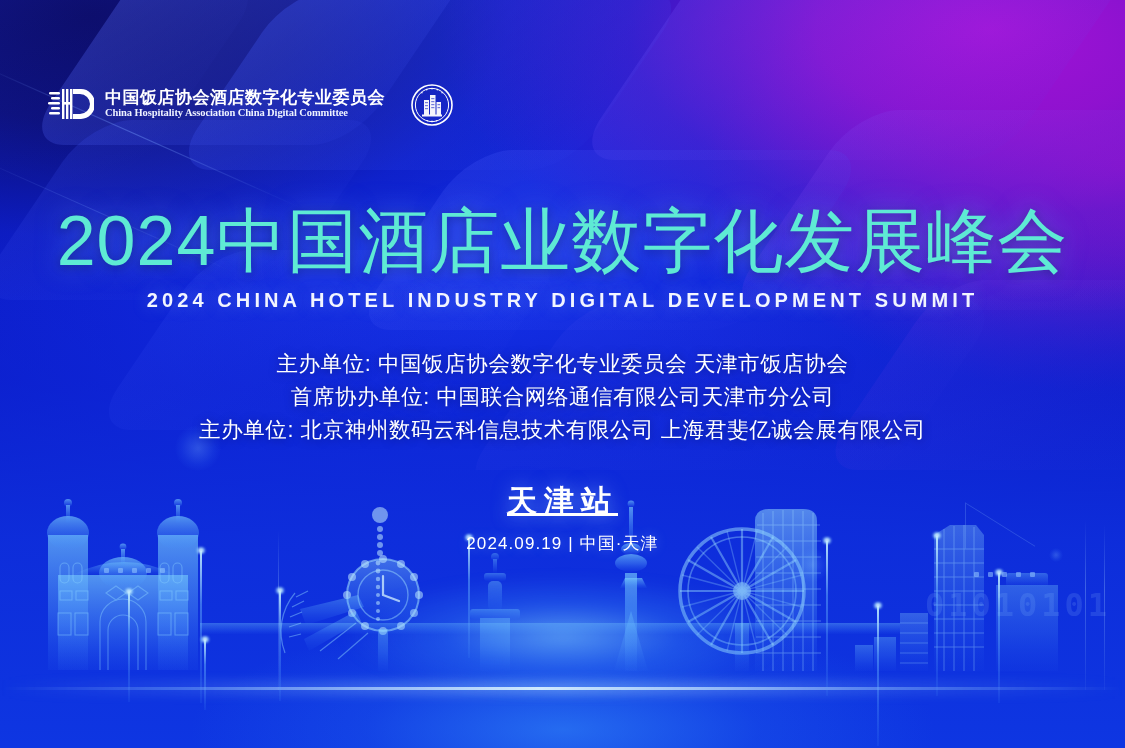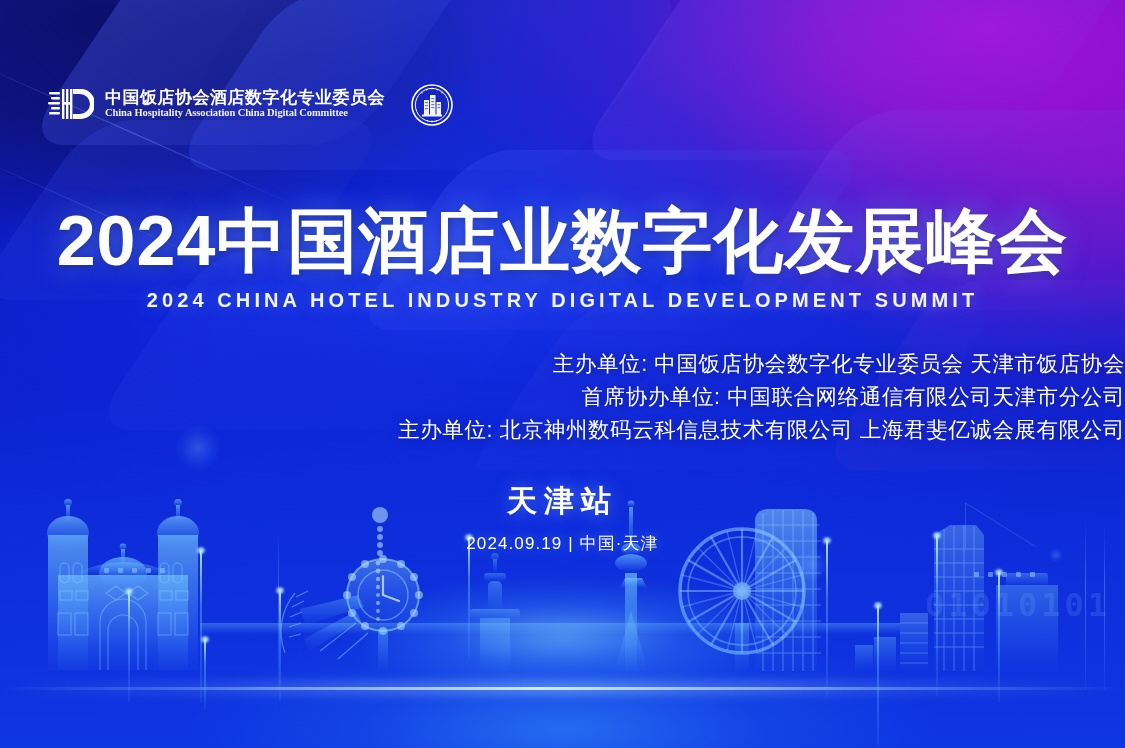--- a/index.html
+++ b/index.html
@@ -84,42 +84,42 @@
   .logo-unit-a .logo-en { font-size: 10.5px; letter-spacing: -0.1px; }
   .logo-unit-b .logo-cn { font-size: 17px; letter-spacing: 2.5px; }
   .logo-unit-b .logo-en { font-size: 10.5px; letter-spacing: -0.1px; }
 
   
   .title-block {
     position: absolute; left: 0; right: 0; top: 206px;
     text-align: center; z-index: 30;
   }
   .title-cn {
-    color: #ffffff;
+    color: #5eead4;
     font-size: 70px;
-    font-weight: 700;
+    font-weight: 400;
     letter-spacing: 1px;
     line-height: 1.0;
     margin: 0;
     text-shadow: 0 0 26px rgba(120,170,255,0.55), 0 2px 10px rgba(5,10,60,0.45);
   }
   .title-en {
     color: #f2f5ff;
     font-size: 20px;
     font-weight: 700;
     letter-spacing: 4.1px;
     line-height: 1;
     margin: 14px 0 0 0;
     text-shadow: 0 0 16px rgba(120,170,255,0.45);
   }
 
   
   .orgs {
     position: absolute; left: 0; right: 0; top: 348px;
-    text-align: right; z-index: 30;
+    text-align: center; z-index: 30;
   }
   .org-line {
     color: #ffffff;
     font-size: 21.5px;
     line-height: 33px;
     letter-spacing: 0.6px;
     white-space: nowrap;
     text-shadow: 0 1px 8px rgba(5,15,80,0.55);
   }
 
@@ -128,20 +128,21 @@
     position: absolute; left: 0; right: 0; top: 486px;
     text-align: center; z-index: 30;
   }
   .station-name {
     color: #ffffff;
     font-size: 30px;
     font-weight: 700;
     letter-spacing: 7px;
     line-height: 1;
     text-shadow: 0 0 18px rgba(140,190,255,0.55);
+    text-decoration: underline;
   }
   .station-date {
     margin-top: 19px;
     color: #ffffff;
     font-size: 17px;
     letter-spacing: 1.1px;
     line-height: 1;
     text-shadow: 0 0 12px rgba(140,190,255,0.45);
   }
 

